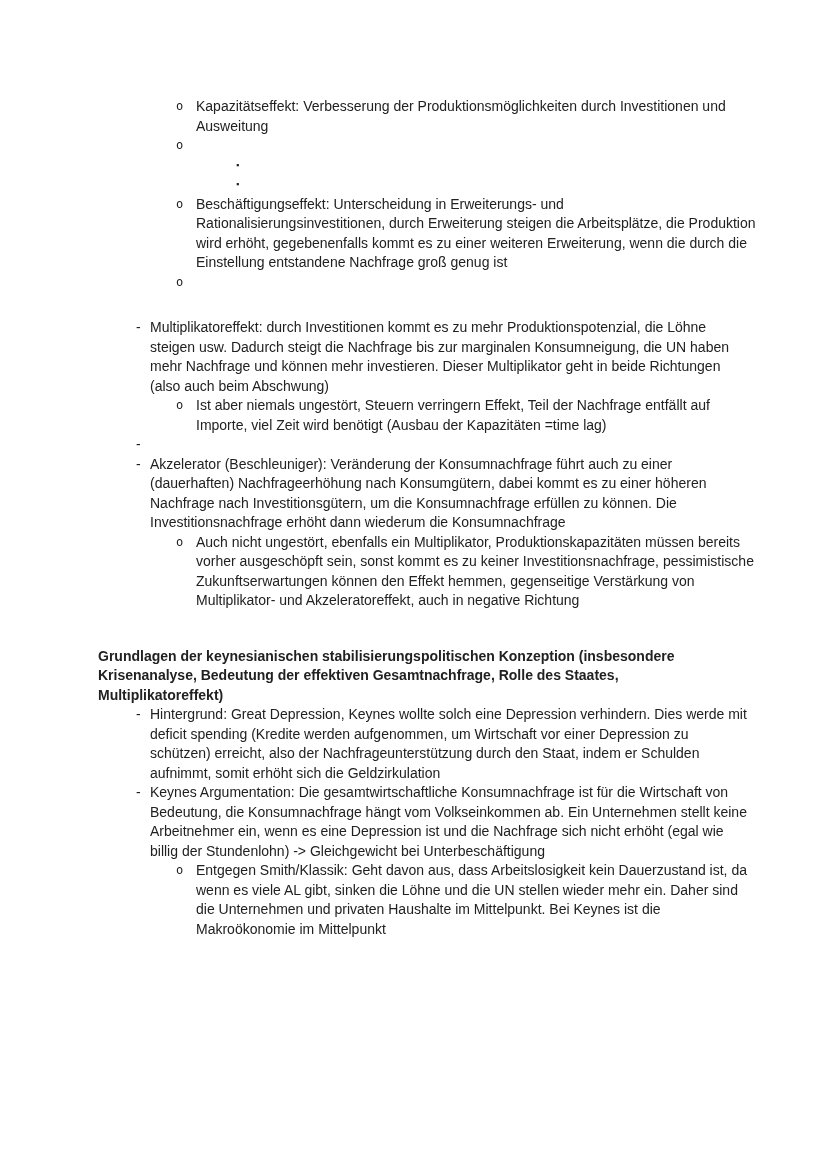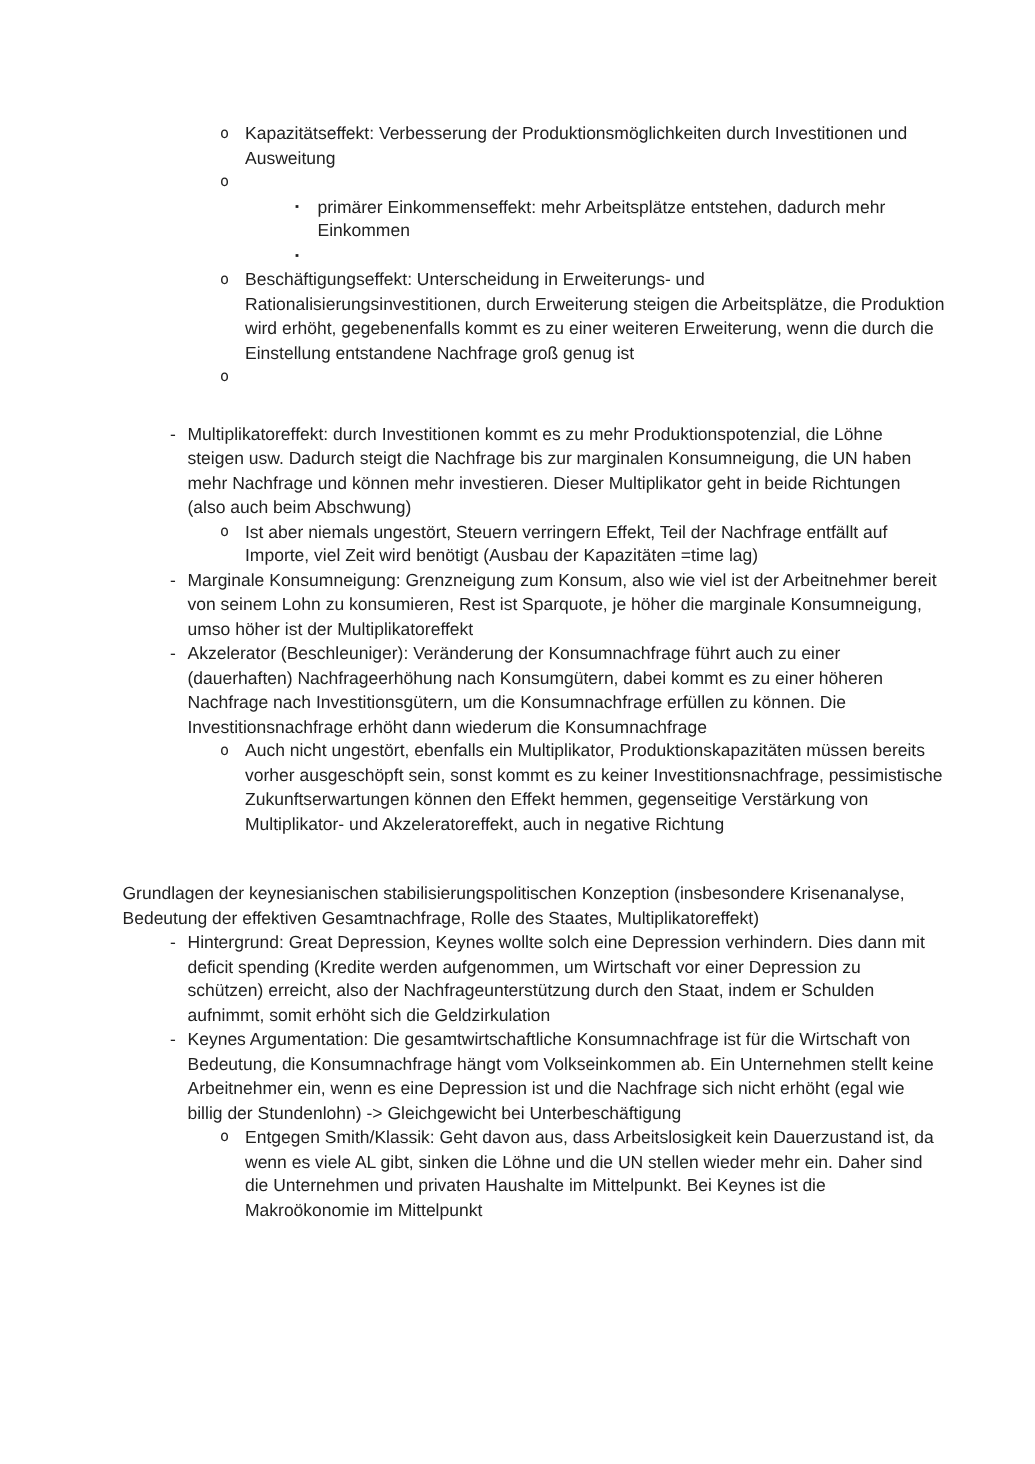--- a/index.html
+++ b/index.html
@@ -39,42 +39,41 @@
   .lvl2 .txt { width: 560px; }
   .lvl3 { margin-left: 138px; }
   .lvl3 .marker { width: 18px; flex: 0 0 18px; font-size: 9px; line-height: 19.5px; }
   .lvl3 .txt { width: 500px; }
   .marker {
     display: inline-block;
     line-height: 19.5px;
     color: #212121;
   }
   .heading {
-    font-weight: normal;
+    font-weight: bold;
     width: 648px;
     white-space: pre-wrap;
   }
   .u { text-underline-offset: 2px; }
   .spacer { width: 100%; }
 </style>
 </head>
 <body>
 
 <div class="page">
   <div class="doc" id="doc" style="color: rgb(33, 33, 33);">
       <div class="row lvl2">
         <span class="marker">o</span>
         <div class="txt"><span>Kapazitätseffekt: Verbesserung der Produktionsmöglichkeiten durch Investitionen und Ausweitung</span></div>
       </div>
       <div class="row lvl2">
         <span class="marker">o</span>
       </div>
       <div class="row lvl3">
         <span class="marker">▪</span>
-        <div class="txt"><span>primärer Einkommenseffekt: mehr Arbeitsplätze entstehen, dadurch mehr Einkommen</span></div>
       </div>
       <div class="row lvl3">
         <span class="marker">▪</span>
       </div>
       <div class="row lvl2">
         <span class="marker">o</span>
         <div class="txt"><span>Beschäftigungseffekt: Unterscheidung in Erweiterungs- und Rationalisierungsinvestitionen, durch Erweiterung steigen die Arbeitsplätze, die Produktion wird erhöht, gegebenenfalls kommt es zu einer weiteren Erweiterung, wenn die durch die Einstellung entstandene Nachfrage groß genug ist</span></div>
       </div>
       <div class="row lvl2">
         <span class="marker">o</span>
@@ -84,35 +83,34 @@
       <div class="row lvl1">
         <span class="marker">-</span>
         <div class="txt"><span>Multiplikatoreffekt: durch Investitionen kommt es zu mehr Produktionspotenzial, die Löhne steigen usw. Dadurch steigt die Nachfrage bis zur marginalen Konsumneigung, die UN haben mehr Nachfrage und können mehr investieren. Dieser Multiplikator geht in beide Richtungen (also auch beim Abschwung)</span></div>
       </div>
       <div class="row lvl2">
         <span class="marker">o</span>
         <div class="txt"><span>Ist aber niemals ungestört, Steuern verringern Effekt, Teil der Nachfrage entfällt auf Importe, viel Zeit wird benötigt (Ausbau der Kapazitäten =</span><span class="u">time lag</span><span>)</span></div>
       </div>
       <div class="row lvl1">
         <span class="marker">-</span>
-        <div class="txt"><span>Marginale Konsumneigung: Grenzneigung zum Konsum, also wie viel ist der Arbeitnehmer bereit von seinem Lohn zu konsumieren, Rest ist Sparquote, je höher die marginale Konsumneigung, umso höher ist der Multiplikatoreffekt</span></div>
       </div>
       <div class="row lvl1">
         <span class="marker">-</span>
         <div class="txt"><span>Akzelerator (Beschleuniger): Veränderung der Konsumnachfrage führt auch zu einer (dauerhaften) Nachfrageerhöhung nach Konsumgütern, dabei kommt es zu einer höheren Nachfrage nach Investitionsgütern, um die Konsumnachfrage erfüllen zu können. Die Investitionsnachfrage erhöht dann wiederum die Konsumnachfrage</span></div>
       </div>
       <div class="row lvl2">
         <span class="marker">o</span>
         <div class="txt"><span>Auch nicht ungestört, ebenfalls ein Multiplikator, Produktionskapazitäten müssen bereits vorher ausgeschöpft sein, sonst kommt es zu keiner Investitionsnachfrage, pessimistische Zukunftserwartungen können den Effekt hemmen, gegenseitige Verstärkung von Multiplikator- und Akzeleratoreffekt, auch in negative Richtung</span></div>
       </div>
       <div class="spacer" style="height: 36px;"></div>
       <div class="heading"><span>Grundlagen der keynesianischen stabilisierungspolitischen Konzeption (insbesondere Krisenanalyse, Bedeutung der effektiven Gesamtnachfrage, Rolle des Staates, Multiplikatoreffekt)</span></div>
       <div class="row lvl1">
         <span class="marker">-</span>
-        <div class="txt"><span>Hintergrund: Great Depression, Keynes wollte solch eine Depression verhindern. Dies dann mit </span><span class="u">deficit spending</span><span> (Kredite werden aufgenommen, um Wirtschaft vor einer Depression zu schützen) erreicht, also der Nachfrageunterstützung durch den Staat, indem er Schulden aufnimmt, somit erhöht sich die Geldzirkulation</span></div>
+        <div class="txt"><span>Hintergrund: Great Depression, Keynes wollte solch eine Depression verhindern. Dies werde mit </span><span class="u">deficit spending</span><span> (Kredite werden aufgenommen, um Wirtschaft vor einer Depression zu schützen) erreicht, also der Nachfrageunterstützung durch den Staat, indem er Schulden aufnimmt, somit erhöht sich die Geldzirkulation</span></div>
       </div>
       <div class="row lvl1">
         <span class="marker">-</span>
         <div class="txt"><span>Keynes Argumentation: Die gesamtwirtschaftliche Konsumnachfrage ist für die Wirtschaft von Bedeutung, die Konsumnachfrage hängt vom Volkseinkommen ab. Ein Unternehmen stellt keine Arbeitnehmer ein, wenn es eine Depression ist und die Nachfrage sich nicht erhöht (egal wie billig der Stundenlohn) -&gt; Gleichgewicht bei Unterbeschäftigung</span></div>
       </div>
       <div class="row lvl2">
         <span class="marker">o</span>
         <div class="txt"><span>Entgegen Smith/Klassik: Geht davon aus, dass Arbeitslosigkeit kein Dauerzustand ist, da wenn es viele AL gibt, sinken die Löhne und die UN stellen wieder mehr ein. Daher sind die Unternehmen und privaten Haushalte im Mittelpunkt. Bei Keynes ist die Makroökonomie im Mittelpunkt</span></div>
       </div>
     </div>

